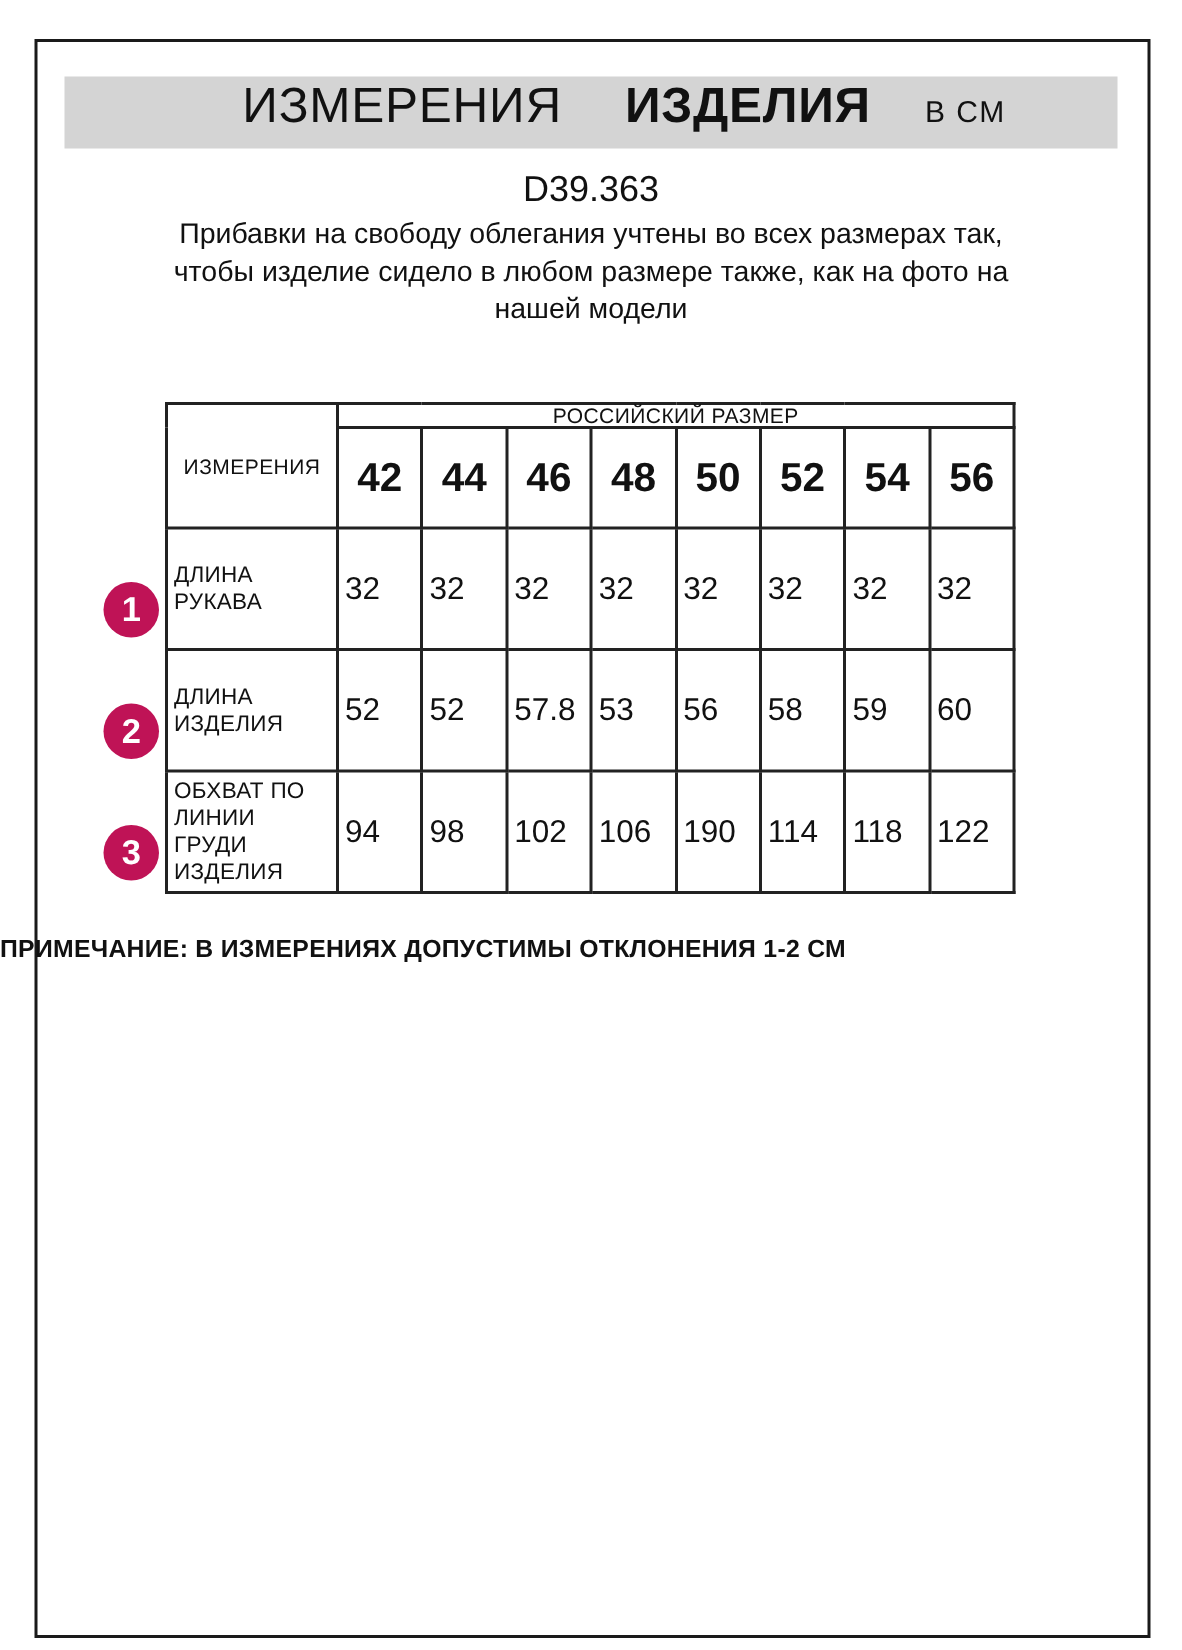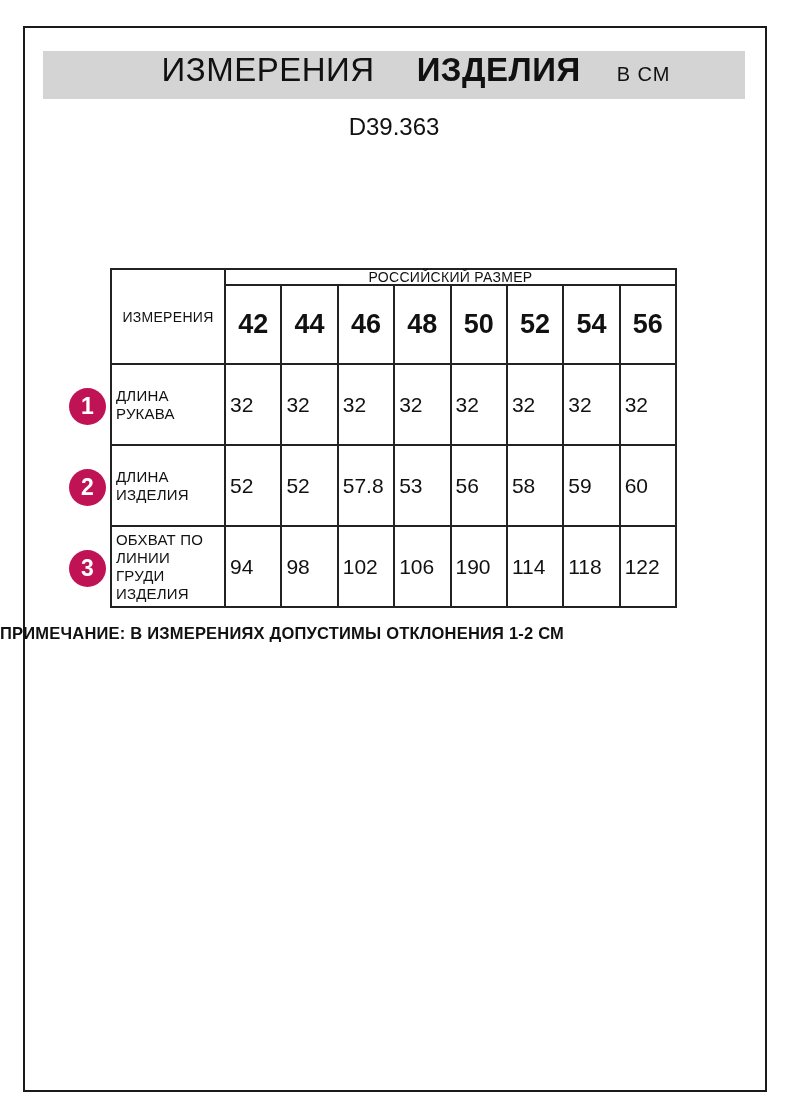--- a/index.html
+++ b/index.html
@@ -39,21 +39,21 @@
     width:567px;
     border-collapse:collapse; table-layout:fixed;
   }
   .size-table th, .size-table td {
     border:2px solid var(--table-border,#222);
     vertical-align:middle;
     padding:0 4px; font-weight:400;
   }
   .row-size-header { height:15px; }
   .row-size-header th { font-size:14px; line-height:14px; letter-spacing:0.3px; }
-  .row-sizes { height:79px; }
+  .row-sizes { height:67px; }
   .row-sizes th { font-size:27px; font-weight:700; }
   .col-measure { width:114px; }
   .measure-head { font-size:15px; letter-spacing:0.3px; }
   .size-table tbody tr { height:81px; }
   .row-label { font-size:15px; line-height:18px; letter-spacing:0.2px; }
   .cell-value { font-size:21px; }
   .badge {
     position:absolute; left:69px;
     width:37px; height:37px; border-radius:50%;
     background:var(--badge,#bf1356);
@@ -74,20 +74,21 @@
   <div class="header-bar">
     <div class="header-inner">
       <span class="title-word1">ИЗМЕРЕНИЯ</span>
       <span class="title-word2">ИЗДЕЛИЯ</span>
       <span class="title-unit">В СМ</span>
     </div>
   </div>
 
   <div class="product-code">D39.363</div>
 
+  <div class="description">Прибавки на свободу облегания учтены во всех размерах так, чтобы изделие сидело в любом размере также, как на фото на нашей модели</div>
 
   <table class="size-table">
     <colgroup>
       <col class="col-measure">
       <col>
         <col>
         <col>
         <col>
         <col>
         <col>

